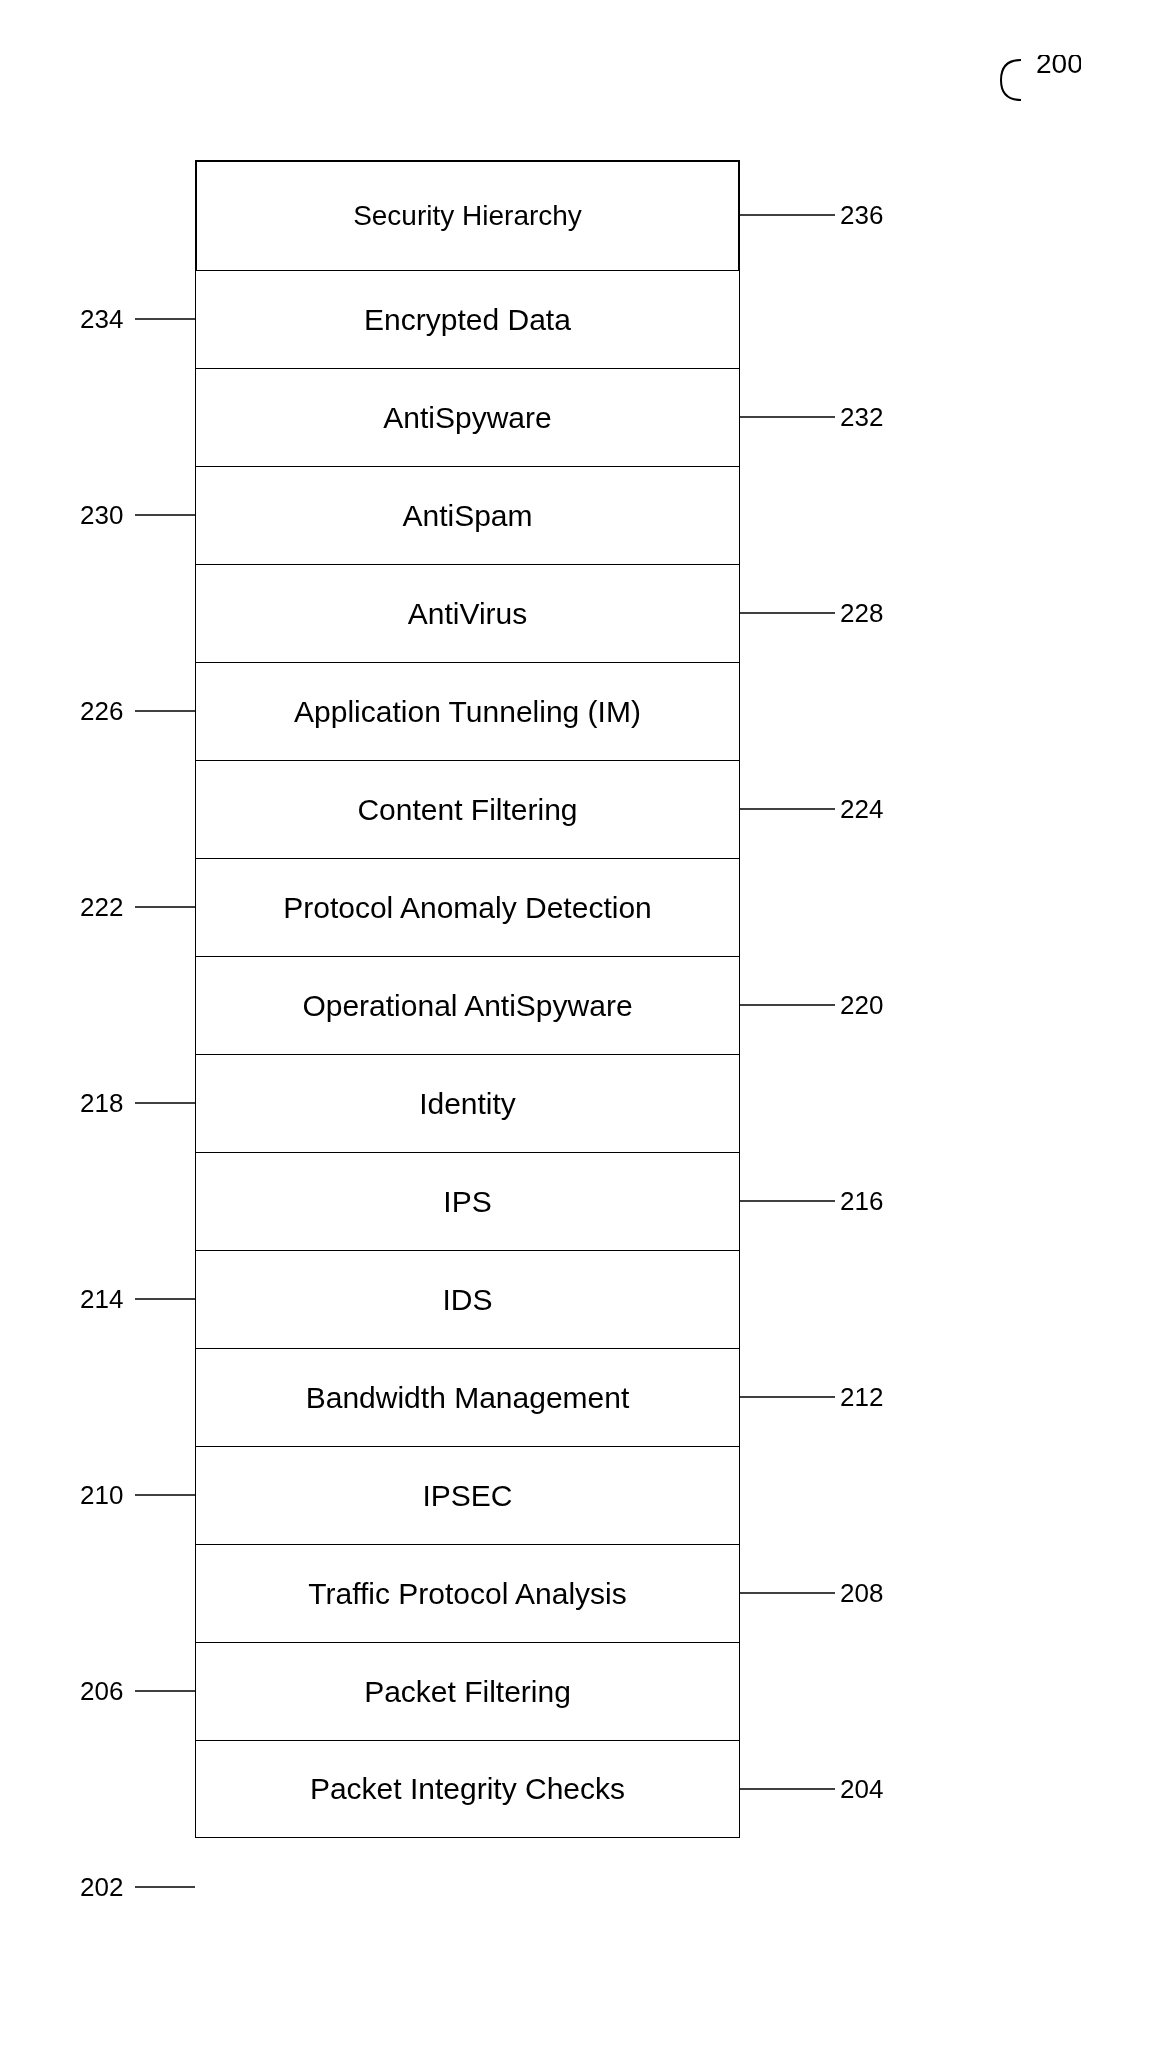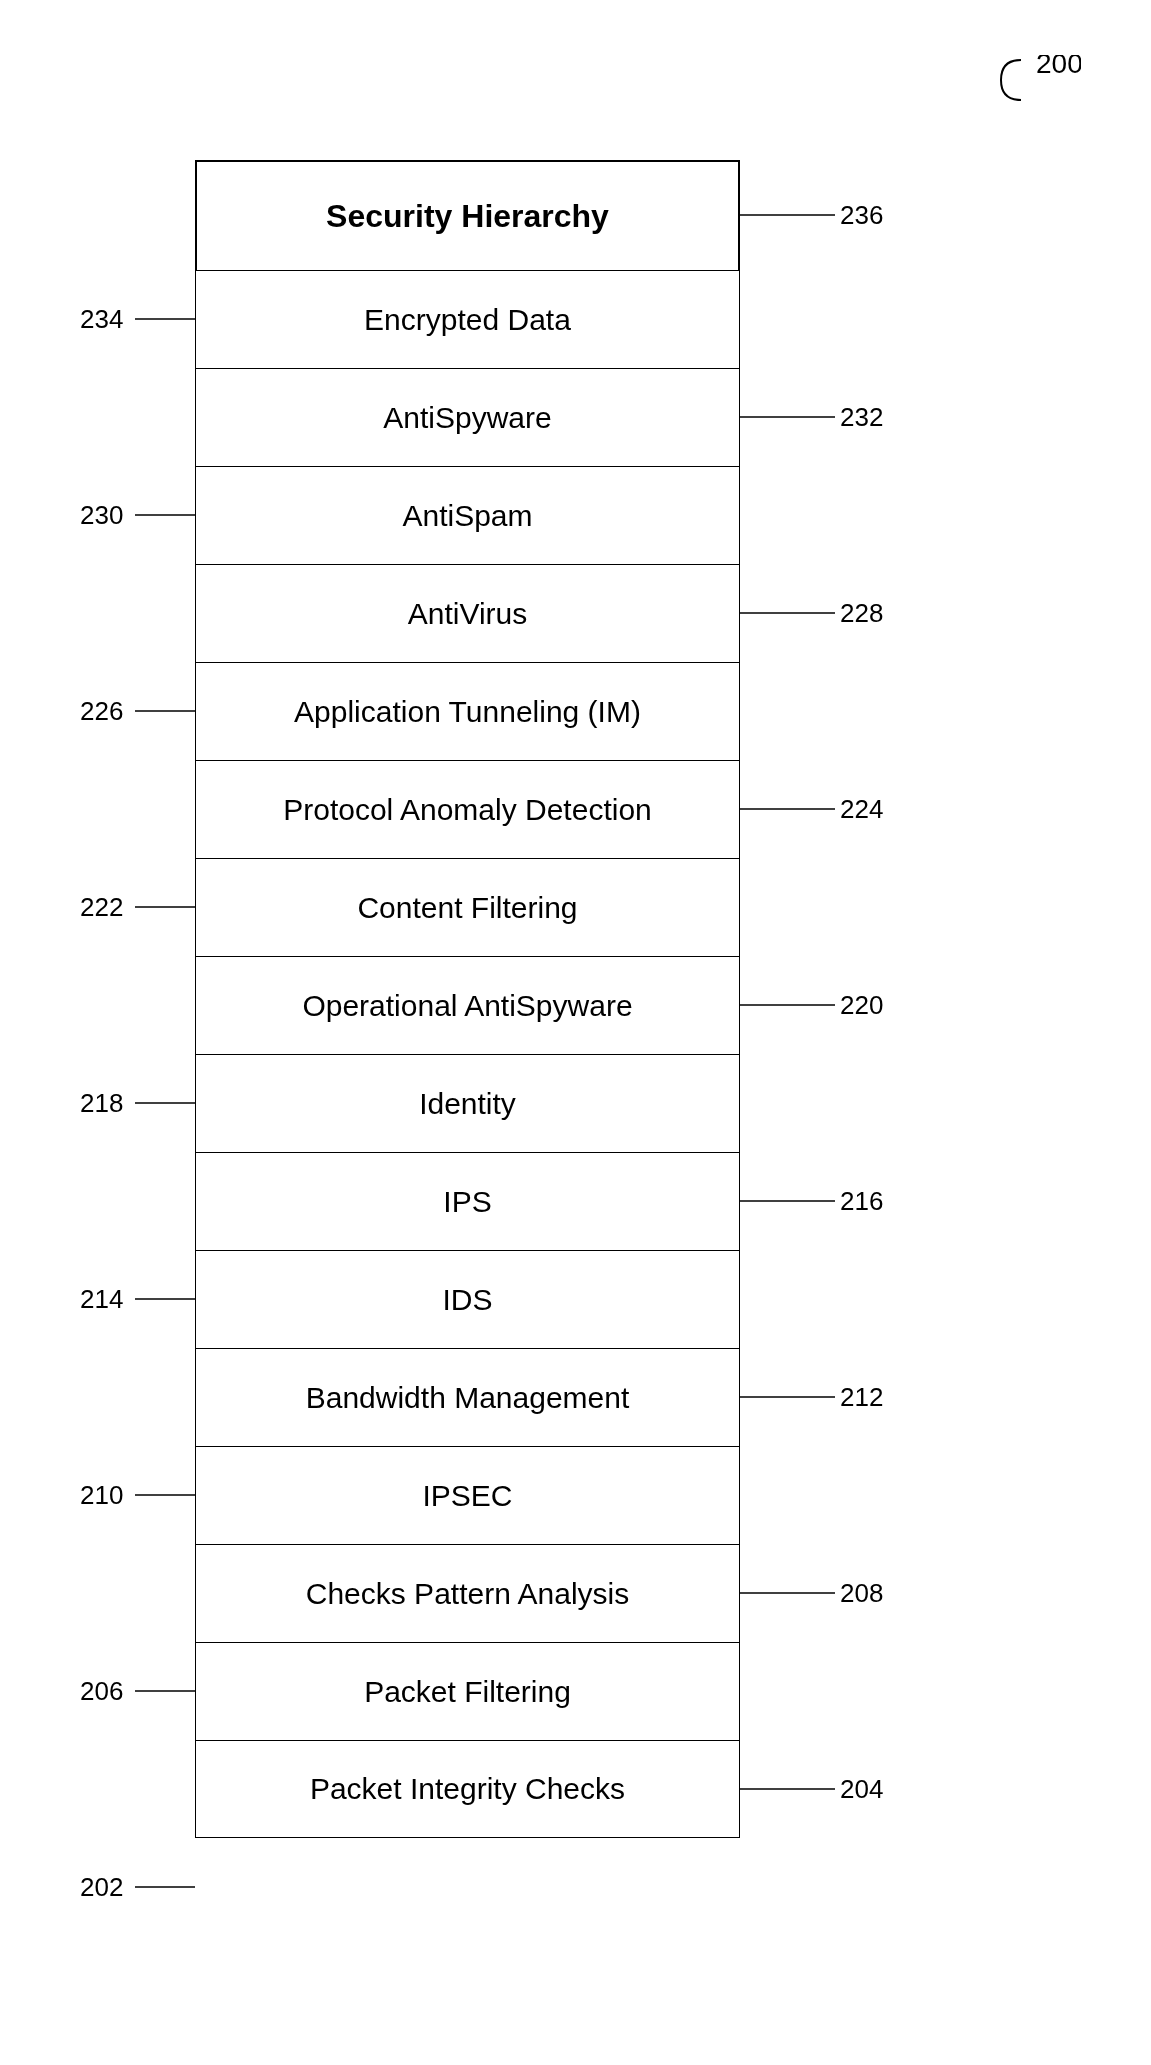--- a/index.html
+++ b/index.html
@@ -42,22 +42,22 @@
     }
 
     .stack-row-label {
       font-size: 30px;
       color: #000;
       text-align: center;
       padding: 0 10px;
     }
 
     .stack-row.title-row .stack-row-label {
-      font-size: 32px;
-      font-weight: bold;
+      font-size: 28px;
+      font-weight: normal;
     }
   </style>
 </head>
 <body>
 
 <div class="diagram-container">
 
   <svg style="position:absolute;top:55px;right:70px;width:120px;height:55px;" viewBox="0 0 120 55">
     <path d="M 60 45 Q 40 45 40 25 Q 40 5 60 5" fill="none" stroke="#000" stroke-width="2"></path>
     <text x="75" y="18" font-size="28" font-family="Arial" fill="#000">200</text>
@@ -76,45 +76,45 @@
       <div class="stack-row">
         <span class="stack-row-label">AntiSpam</span>
       </div>
       <div class="stack-row">
         <span class="stack-row-label">AntiVirus</span>
       </div>
       <div class="stack-row">
         <span class="stack-row-label">Application Tunneling (IM)</span>
       </div>
       <div class="stack-row">
-        <span class="stack-row-label">Protocol Anomaly Detection</span>
+        <span class="stack-row-label">Content Filtering</span>
       </div>
       <div class="stack-row">
-        <span class="stack-row-label">Content Filtering</span>
+        <span class="stack-row-label">Protocol Anomaly Detection</span>
       </div>
       <div class="stack-row">
         <span class="stack-row-label">Operational AntiSpyware</span>
       </div>
       <div class="stack-row">
         <span class="stack-row-label">Identity</span>
       </div>
       <div class="stack-row">
         <span class="stack-row-label">IPS</span>
       </div>
       <div class="stack-row">
         <span class="stack-row-label">IDS</span>
       </div>
       <div class="stack-row">
         <span class="stack-row-label">Bandwidth Management</span>
       </div>
       <div class="stack-row">
         <span class="stack-row-label">IPSEC</span>
       </div>
       <div class="stack-row">
-        <span class="stack-row-label">Checks Pattern Analysis</span>
+        <span class="stack-row-label">Traffic Protocol Analysis</span>
       </div>
       <div class="stack-row">
         <span class="stack-row-label">Packet Filtering</span>
       </div>
       <div class="stack-row">
         <span class="stack-row-label">Packet Integrity Checks</span>
       </div>
     </div>
 
   <svg id="connectors-svg" style="position:absolute;top:0;left:0;width:1151px;height:2065px;pointer-events:none;" viewBox="0 0 1151 2065">

